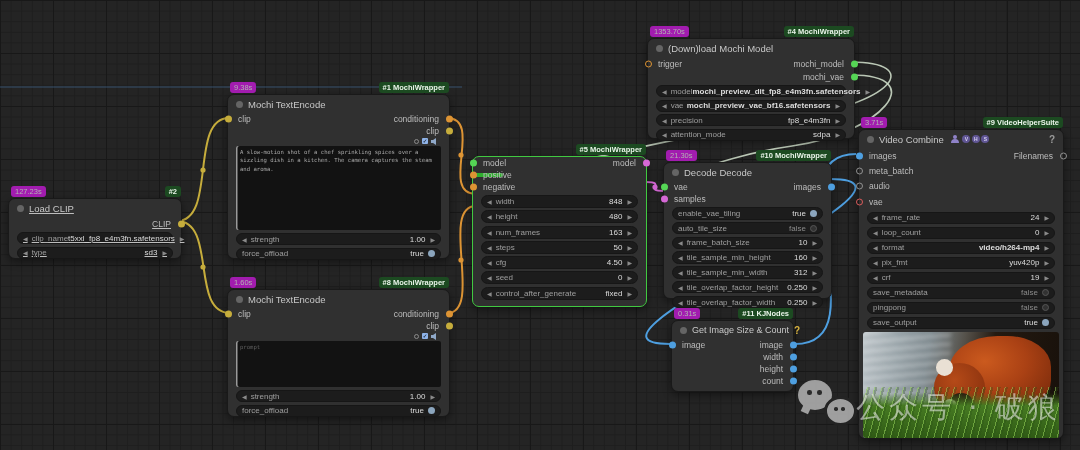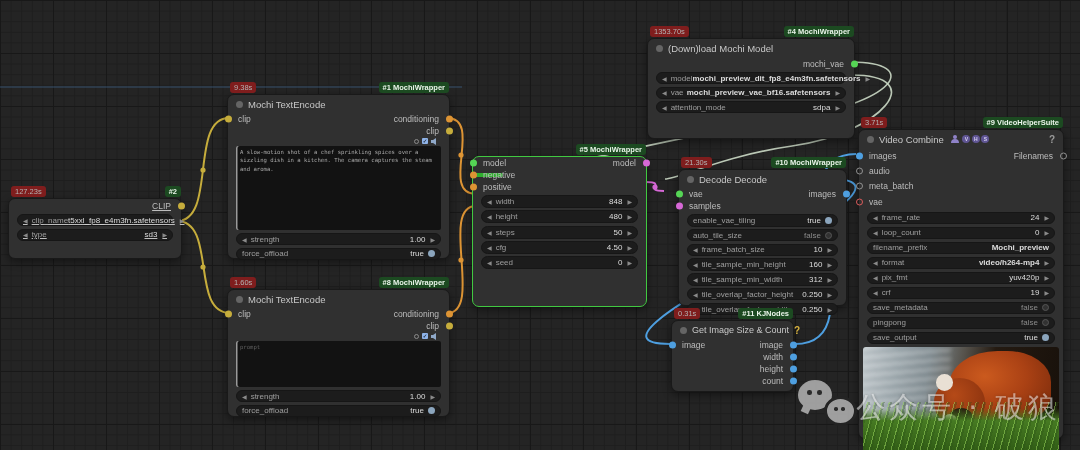--- a/index.html
+++ b/index.html
@@ -9,21 +9,21 @@
       linear-gradient(90deg,#181818 1px, transparent 1px),
       linear-gradient(#1e1e1e 1px, transparent 1px),
       linear-gradient(90deg,#1e1e1e 1px, transparent 1px);
     background-size:53px 53px,53px 53px,10.6px 10.6px,10.6px 10.6px;
     font-family:"Liberation Sans", sans-serif;}
   #links{position:absolute;left:0;top:0;z-index:1;}
   .node{position:absolute;z-index:2;background:#303030;border:1px solid #191919;border-radius:7px;
     box-shadow:0 3px 8px rgba(0,0,0,.45);color:#bdbdbd;}
   .node.selected{border:1.5px solid #41c941;}
   .badge{position:absolute;top:-13px;height:11px;line-height:11px;font-size:7.5px;border-radius:3px;padding:0 4px;white-space:nowrap;}
-  .tbadge{left:2px;background:#7f1d1d;color:#b3b3b3;text-align:right;}
+  .tbadge{left:2px;background:#a21caf;color:#b3b3b3;text-align:right;}
   .idbadge{right:0;background:#1c4a21;color:#eaf5ea;font-weight:bold;}
   .ntitle{height:18px;display:flex;align-items:center;gap:5px;padding:0 8px;font-size:9.5px;color:#c8c8c8;white-space:nowrap;}
   .tdot{width:7px;height:7px;border-radius:50%;background:#777;flex:0 0 auto;opacity:.75;}
   .srow{position:relative;height:12px;display:flex;align-items:center;padding:0 10px;font-size:8.5px;color:#bdbdbd;}
   .outlabel{margin-left:auto;}
   .dot{position:absolute;top:50%;transform:translateY(-50%);width:7px;height:7px;border-radius:50%;box-sizing:border-box;}
   .din{left:-3.5px;} .dout{right:-3.5px;}
   .ring{background:transparent !important;border:1.6px solid #888;}
   .wlist{padding:1px 8px 0 8px;}
   .w{height:10px;margin-bottom:2.5px;background:#1c1c1c;border:1px solid #161616;border-radius:7px;
@@ -44,21 +44,21 @@
   #n4 .srow{height:13px;}
   #n2 .srow{height:14px;}
   #n9 .srow{height:15.4px;}
   #n10 .w{height:10.5px;margin-bottom:2.3px;}
   #n9 .w{height:10px;margin-bottom:3px;}
   #n2{left:8px;top:198px;width:172px;height:59px;text-decoration:underline;}
   #n1{left:227px;top:94px;width:221px;height:163px;}
   #n8{left:227px;top:289px;width:221px;height:126px;}
   #n5{left:472px;top:156px;width:173px;height:149px;}
   #n4{left:647px;top:38px;width:206px;height:99px;}
-  #n10{left:663px;top:169px;width:167px;height:135px;margin-left:15px;}
+  #n10{left:663px;top:162px;width:167px;height:135px;}
   #n11{left:671px;top:320px;width:121px;height:70px;}
   #n9{left:858px;top:129px;width:204px;height:308px;}
   .progress{position:absolute;left:1px;top:16px;height:4px;width:29px;background:#2fae2f;border-radius:2px;}
   .help{margin-left:auto;font-weight:bold;font-size:10px;}
   .help.y{color:#d9b33f;} .help.g{color:#9a9a9a;}
   .vhsgrp{display:flex;align-items:center;gap:1.5px;margin-left:2px;}
   .person{position:relative;width:9px;height:9px;margin-right:1px;}
   .person b{position:absolute;width:4px;height:4px;border-radius:50%;background:#8f82c8;left:2.5px;top:0;}
   .person i{position:absolute;width:8px;height:4px;border-radius:4px 4px 0 0;background:#8f82c8;bottom:0.5px;left:0.5px;}
   .vhsc{width:8px;height:8px;border-radius:50%;background:#5f5593;color:#d6cff2;font-size:5px;font-weight:bold;
@@ -113,20 +113,24 @@
     <circle cx="203" cy="267" r="2.6" fill="#c6ad3c"></circle>
     <circle cx="461" cy="155" r="2.6" fill="#dd9434"></circle>
     <circle cx="461" cy="260" r="2.6" fill="#dd9434"></circle>
     <circle cx="655" cy="187" r="2.6" fill="#d668d6"></circle>
     <circle cx="826" cy="250" r="2.6" fill="#4e9fe0"></circle>
   </svg>
 
   <div class="node" id="n2">
     <span class="badge tbadge">127.23s</span>
     <span class="badge idbadge">#2</span>
+    <div class="ntitle">
+      <span class="tdot"></span>
+      <span>Load CLIP</span>
+    </div>
     <div class="srow">
       <span class="outlabel">CLIP</span>
       <span class="dot dout" style="background:#c6ad3c"></span>
     </div>
     <div class="wlist">
       <div class="w">
         <span class="arr l">◀</span>
         <span>clip_name</span>
         <span class="wv">t5xxl_fp8_e4m3fn.safetensors</span>
         <span class="arr r">▶</span>
@@ -224,82 +228,106 @@
     <span class="badge idbadge">#5 MochiWrapper</span>
     <div class="progress"></div>
     <div class="srow">
       <span class="dot din" style="background:#55d555"></span>
       <span>model</span>
       <span class="outlabel">model</span>
       <span class="dot dout" style="background:#d668d6"></span>
     </div>
     <div class="srow">
       <span class="dot din" style="background:#dd9434"></span>
+      <span>positive</span>
+    </div>
+    <div class="srow">
+      <span class="dot din" style="background:#dd9434"></span>
       <span>negative</span>
-    </div>
-    <div class="srow">
-      <span class="dot din" style="background:#dd9434"></span>
-      <span>positive</span>
     </div>
     <div class="wlist" style="padding-top:2px">
       <div class="w">
           <span class="arr l">◀</span>
           <span>width</span>
           <span class="wv">848</span>
           <span class="arr r">▶</span>
         </div>
       <div class="w">
           <span class="arr l">◀</span>
           <span>height</span>
           <span class="wv">480</span>
           <span class="arr r">▶</span>
         </div>
       <div class="w">
           <span class="arr l">◀</span>
+          <span>num_frames</span>
+          <span class="wv">163</span>
+          <span class="arr r">▶</span>
+        </div>
+      <div class="w">
+          <span class="arr l">◀</span>
           <span>steps</span>
           <span class="wv">50</span>
           <span class="arr r">▶</span>
         </div>
       <div class="w">
           <span class="arr l">◀</span>
           <span>cfg</span>
           <span class="wv">4.50</span>
           <span class="arr r">▶</span>
         </div>
       <div class="w">
           <span class="arr l">◀</span>
           <span>seed</span>
           <span class="wv">0</span>
+          <span class="arr r">▶</span>
+        </div>
+      <div class="w">
+          <span class="arr l">◀</span>
+          <span>control_after_generate</span>
+          <span class="wv">fixed</span>
           <span class="arr r">▶</span>
         </div>
     </div>
   </div>
 
   <div class="node" id="n4">
     <span class="badge tbadge">1353.70s</span>
     <span class="badge idbadge">#4 MochiWrapper</span>
     <div class="ntitle">
       <span class="tdot"></span>
       <span>(Down)load Mochi Model</span>
     </div>
     <div class="srow">
+      <span class="dot din ring" style="border-color:#dd9434"></span>
+      <span>trigger</span>
+      <span class="outlabel">mochi_model</span>
+      <span class="dot dout" style="background:#55d555"></span>
+    </div>
+    <div class="srow">
       <span class="outlabel">mochi_vae</span>
       <span class="dot dout" style="background:#55d555"></span>
     </div>
     <div class="wlist" style="padding-top:2px">
       <div class="w">
           <span class="arr l">◀</span>
           <span>model</span>
           <span class="wv" style="font-weight:bold">mochi_preview_dit_fp8_e4m3fn.safetensors</span>
           <span class="arr r">▶</span>
         </div>
       <div class="w">
           <span class="arr l">◀</span>
           <span>vae</span>
           <span class="wv" style="font-weight:bold">mochi_preview_vae_bf16.safetensors</span>
+          <span class="arr r">▶</span>
+        </div>
+      <div class="w">
+          <span class="arr l">◀</span>
+          <span>precision</span>
+          <span class="wv">fp8_e4m3fn</span>
           <span class="arr r">▶</span>
         </div>
       <div class="w">
           <span class="arr l">◀</span>
           <span>attention_mode</span>
           <span class="wv">sdpa</span>
           <span class="arr r">▶</span>
         </div>
     </div>
   </div>
@@ -411,46 +439,42 @@
       <span class="help g">?</span>
     </div>
     <div class="srow">
       <span class="dot din" style="background:#4e9fe0"></span>
       <span>images</span>
       <span class="outlabel">Filenames</span>
       <span class="dot dout ring" style="border-color:#909090"></span>
     </div>
     <div class="srow">
       <span class="dot din ring" style="border-color:#909090"></span>
+      <span>meta_batch</span>
+    </div>
+    <div class="srow">
+      <span class="dot din ring" style="border-color:#909090"></span>
       <span>audio</span>
-    </div>
-    <div class="srow">
-      <span class="dot din ring" style="border-color:#909090"></span>
-      <span>meta_batch</span>
     </div>
     <div class="srow">
       <span class="dot din ring" style="border-color:#d95b5b"></span>
       <span>vae</span>
     </div>
     <div class="wlist" style="padding-top:2px">
       <div class="w">
           <span class="arr l">◀</span>
           <span>frame_rate</span>
           <span class="wv">24</span>
           <span class="arr r">▶</span>
         </div>
       <div class="w">
           <span class="arr l">◀</span>
           <span>loop_count</span>
           <span class="wv">0</span>
           <span class="arr r">▶</span>
-        </div>
-      <div class="w">
-          <span>filename_prefix</span>
-          <span class="wv" style="font-weight:bold">Mochi_preview</span>
         </div>
       <div class="w">
           <span class="arr l">◀</span>
           <span>format</span>
           <span class="wv" style="font-weight:bold">video/h264-mp4</span>
           <span class="arr r">▶</span>
         </div>
       <div class="w">
           <span class="arr l">◀</span>
           <span>pix_fmt</span>

